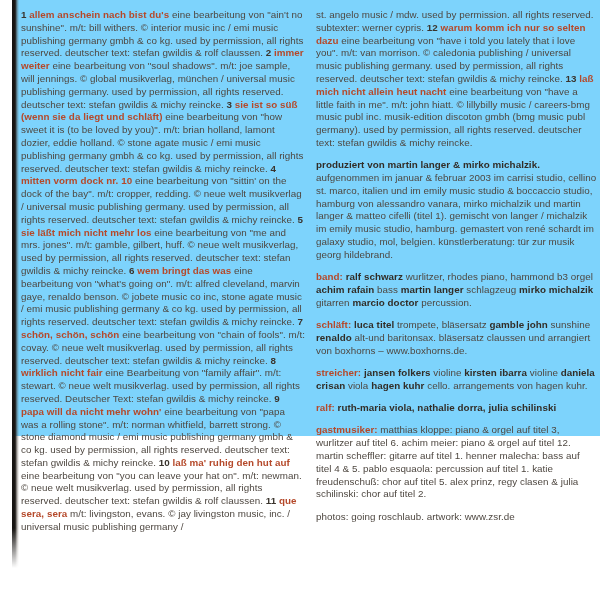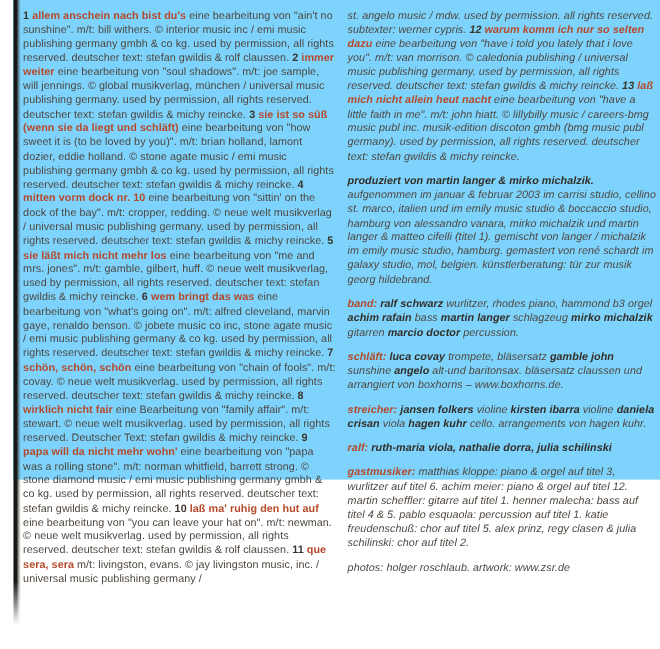--- a/index.html
+++ b/index.html
@@ -18,21 +18,21 @@
     position: relative;
     display: flex;
     gap: 11px;
     padding: 9px 14px 0 9px;
     font-size: 9.8px;
     line-height: 12.8px;
     color: #4e4740;
     letter-spacing: 0.05px;
   }
   .col-left  { width: 284px; flex: none; }
-  .col-right { flex: 1; min-width: 0; font-style: italic; }
+  .col-right { flex: 1; min-width: 0; }
   p.para { margin: 0 0 9.5px 0; }
   .col-left p.para { margin: 0; }
   .run-plain { color: #4e4740; }
   .run-num   { font-weight: bold; color: #3a342d; }
   .run-title { font-weight: bold; color: #b5492a; }
   .run-bold  { font-weight: bold; color: #322d27; }
   .run-label { font-weight: bold; color: #b5492a; }
 
   
   .left-edge {
@@ -64,25 +64,25 @@
 
 <div class="page">
   <div class="content">
     <div class="col-left">
         <p class="para"><span class="run-num">1 </span><span class="run-title">allem anschein nach bist du's</span><span class="run-plain"> eine bearbeitung von "ain't no sunshine". m/t: bill withers. © interior music inc / emi music publishing germany gmbh &amp; co kg. used by permission, all rights reserved. deutscher text: stefan gwildis &amp; rolf claussen. </span><span class="run-num">2 </span><span class="run-title">immer weiter</span><span class="run-plain"> eine bearbeitung von "soul shadows". m/t: joe sample, will jennings. © global musikverlag, münchen / universal music publishing germany. used by permission, all rights reserved. deutscher text: stefan gwildis &amp; michy reincke. </span><span class="run-num">3 </span><span class="run-title">sie ist so süß (wenn sie da liegt und schläft)</span><span class="run-plain"> eine bearbeitung von "how sweet it is (to be loved by you)". m/t: brian holland, lamont dozier, eddie holland. © stone agate music / emi music publishing germany gmbh &amp; co kg. used by permission, all rights reserved. deutscher text: stefan gwildis &amp; michy reincke. </span><span class="run-num">4 </span><span class="run-title">mitten vorm dock nr. 10</span><span class="run-plain"> eine bearbeitung von "sittin' on the dock of the bay". m/t: cropper, redding. © neue welt musikverlag / universal music publishing germany. used by permission, all rights reserved. deutscher text: stefan gwildis &amp; michy reincke. </span><span class="run-num">5 </span><span class="run-title">sie läßt mich nicht mehr los</span><span class="run-plain"> eine bearbeitung von "me and mrs. jones". m/t: gamble, gilbert, huff. © neue welt musikverlag, used by permission, all rights reserved. deutscher text: stefan gwildis &amp; michy reincke. </span><span class="run-num">6 </span><span class="run-title">wem bringt das was</span><span class="run-plain"> eine bearbeitung von "what's going on". m/t: alfred cleveland, marvin gaye, renaldo benson. © jobete music co inc, stone agate music / emi music publishing germany &amp; co kg. used by permission, all rights reserved. deutscher text: stefan gwildis &amp; michy reincke. </span><span class="run-num">7 </span><span class="run-title">schön, schön, schön</span><span class="run-plain"> eine bearbeitung von "chain of fools". m/t: covay. © neue welt musikverlag. used by permission, all rights reserved. deutscher text: stefan gwildis &amp; michy reincke. </span><span class="run-num">8 </span><span class="run-title">wirklich nicht fair</span><span class="run-plain"> eine Bearbeitung von "family affair". m/t: stewart. © neue welt musikverlag. used by permission, all rights reserved. Deutscher Text: stefan gwildis &amp; michy reincke. </span><span class="run-num">9 </span><span class="run-title">papa will da nicht mehr wohn'</span><span class="run-plain"> eine bearbeitung von "papa was a rolling stone". m/t: norman whitfield, barrett strong. © stone diamond music / emi music publishing germany gmbh &amp; co kg. used by permission, all rights reserved. deutscher text: stefan gwildis &amp; michy reincke. </span><span class="run-num">10 </span><span class="run-title">laß ma' ruhig den hut auf</span><span class="run-plain"> eine bearbeitung von "you can leave your hat on". m/t: newman. © neue welt musikverlag. used by permission, all rights reserved. deutscher text: stefan gwildis &amp; rolf claussen. </span><span class="run-num">11 </span><span class="run-title">que sera, sera</span><span class="run-plain"> m/t: livingston, evans. © jay livingston music, inc. / universal music publishing germany /</span></p>
       </div>
     <div class="col-right">
         <p class="para"><span class="run-plain">st. angelo music / mdw. used by permission. all rights reserved. subtexter: werner cypris. </span><span class="run-num">12 </span><span class="run-title">warum komm ich nur so selten dazu</span><span class="run-plain"> eine bearbeitung von "have i told you lately that i love you". m/t: van morrison. © caledonia publishing / universal music publishing germany. used by permission, all rights reserved. deutscher text: stefan gwildis &amp; michy reincke. </span><span class="run-num">13 </span><span class="run-title">laß mich nicht allein heut nacht</span><span class="run-plain"> eine bearbeitung von "have a little faith in me". m/t: john hiatt. © lillybilly music / careers-bmg music publ inc. musik-edition discoton gmbh (bmg music publ germany). used by permission, all rights reserved. deutscher text: stefan gwildis &amp; michy reincke.</span></p>
         <p class="para"><span class="run-bold">produziert von martin langer &amp; mirko michalzik.</span><br><span class="run-plain">aufgenommen im januar &amp; februar 2003 im carrisi studio, cellino st. marco, italien und im emily music studio &amp; boccaccio studio, hamburg von alessandro vanara, mirko michalzik und martin langer &amp; matteo cifelli (titel 1). gemischt von langer / michalzik im emily music studio, hamburg. gemastert von rené schardt im galaxy studio, mol, belgien. künstlerberatung: tür zur musik georg hildebrand.</span></p>
         <p class="para"><span class="run-label">band: </span><span class="run-bold">ralf schwarz</span><span class="run-plain"> wurlitzer, rhodes piano, hammond b3 orgel </span><span class="run-bold">achim rafain</span><span class="run-plain"> bass </span><span class="run-bold">martin langer</span><span class="run-plain"> schlagzeug </span><span class="run-bold">mirko michalzik</span><span class="run-plain"> gitarren </span><span class="run-bold">marcio doctor</span><span class="run-plain"> percussion.</span></p>
-        <p class="para"><span class="run-label">schläft: </span><span class="run-bold">luca covay</span><span class="run-plain"> trompete, bläsersatz </span><span class="run-bold">gamble john</span><span class="run-plain"> sunshine </span><span class="run-bold">angelo</span><span class="run-plain"> alt-und baritonsax. bläsersatz claussen und arrangiert von boxhorns – www.boxhorns.de.</span></p>
+        <p class="para"><span class="run-label">schläft: </span><span class="run-bold">luca titel</span><span class="run-plain"> trompete, bläsersatz </span><span class="run-bold">gamble john</span><span class="run-plain"> sunshine </span><span class="run-bold">renaldo</span><span class="run-plain"> alt-und baritonsax. bläsersatz claussen und arrangiert von boxhorns – www.boxhorns.de.</span></p>
         <p class="para"><span class="run-label">streicher: </span><span class="run-bold">jansen folkers</span><span class="run-plain"> violine </span><span class="run-bold">kirsten ibarra</span><span class="run-plain"> violine </span><span class="run-bold">daniela crisan</span><span class="run-plain"> viola </span><span class="run-bold">hagen kuhr</span><span class="run-plain"> cello. arrangements von hagen kuhr.</span></p>
         <p class="para"><span class="run-label">ralf: </span><span class="run-bold">ruth-maria viola, nathalie dorra, julia schilinski</span></p>
         <p class="para"><span class="run-label">gastmusiker: </span><span class="run-plain">matthias kloppe: piano &amp; orgel auf titel 3, wurlitzer auf titel 6. achim meier: piano &amp; orgel auf titel 12. martin scheffler: gitarre auf titel 1. henner malecha: bass auf titel 4 &amp; 5. pablo esquaola: percussion auf titel 1. katie freudenschuß: chor auf titel 5. alex prinz, regy clasen &amp; julia schilinski: chor auf titel 2.</span></p>
-        <p class="para"><span class="run-plain">photos: holger roschlaub. artwork: www.zsr.de</span></p>
+        <p class="para"><span class="run-plain">photos: going roschlaub. artwork: www.zsr.de</span></p>
       </div>
   </div>
   <div class="left-edge"></div>
   <div class="right-shade"></div>
   <div class="right-line"></div>
   <div class="edge-mark-1"></div>
   <div class="edge-mark-2"></div>
 </div>
 
 </body></html>

